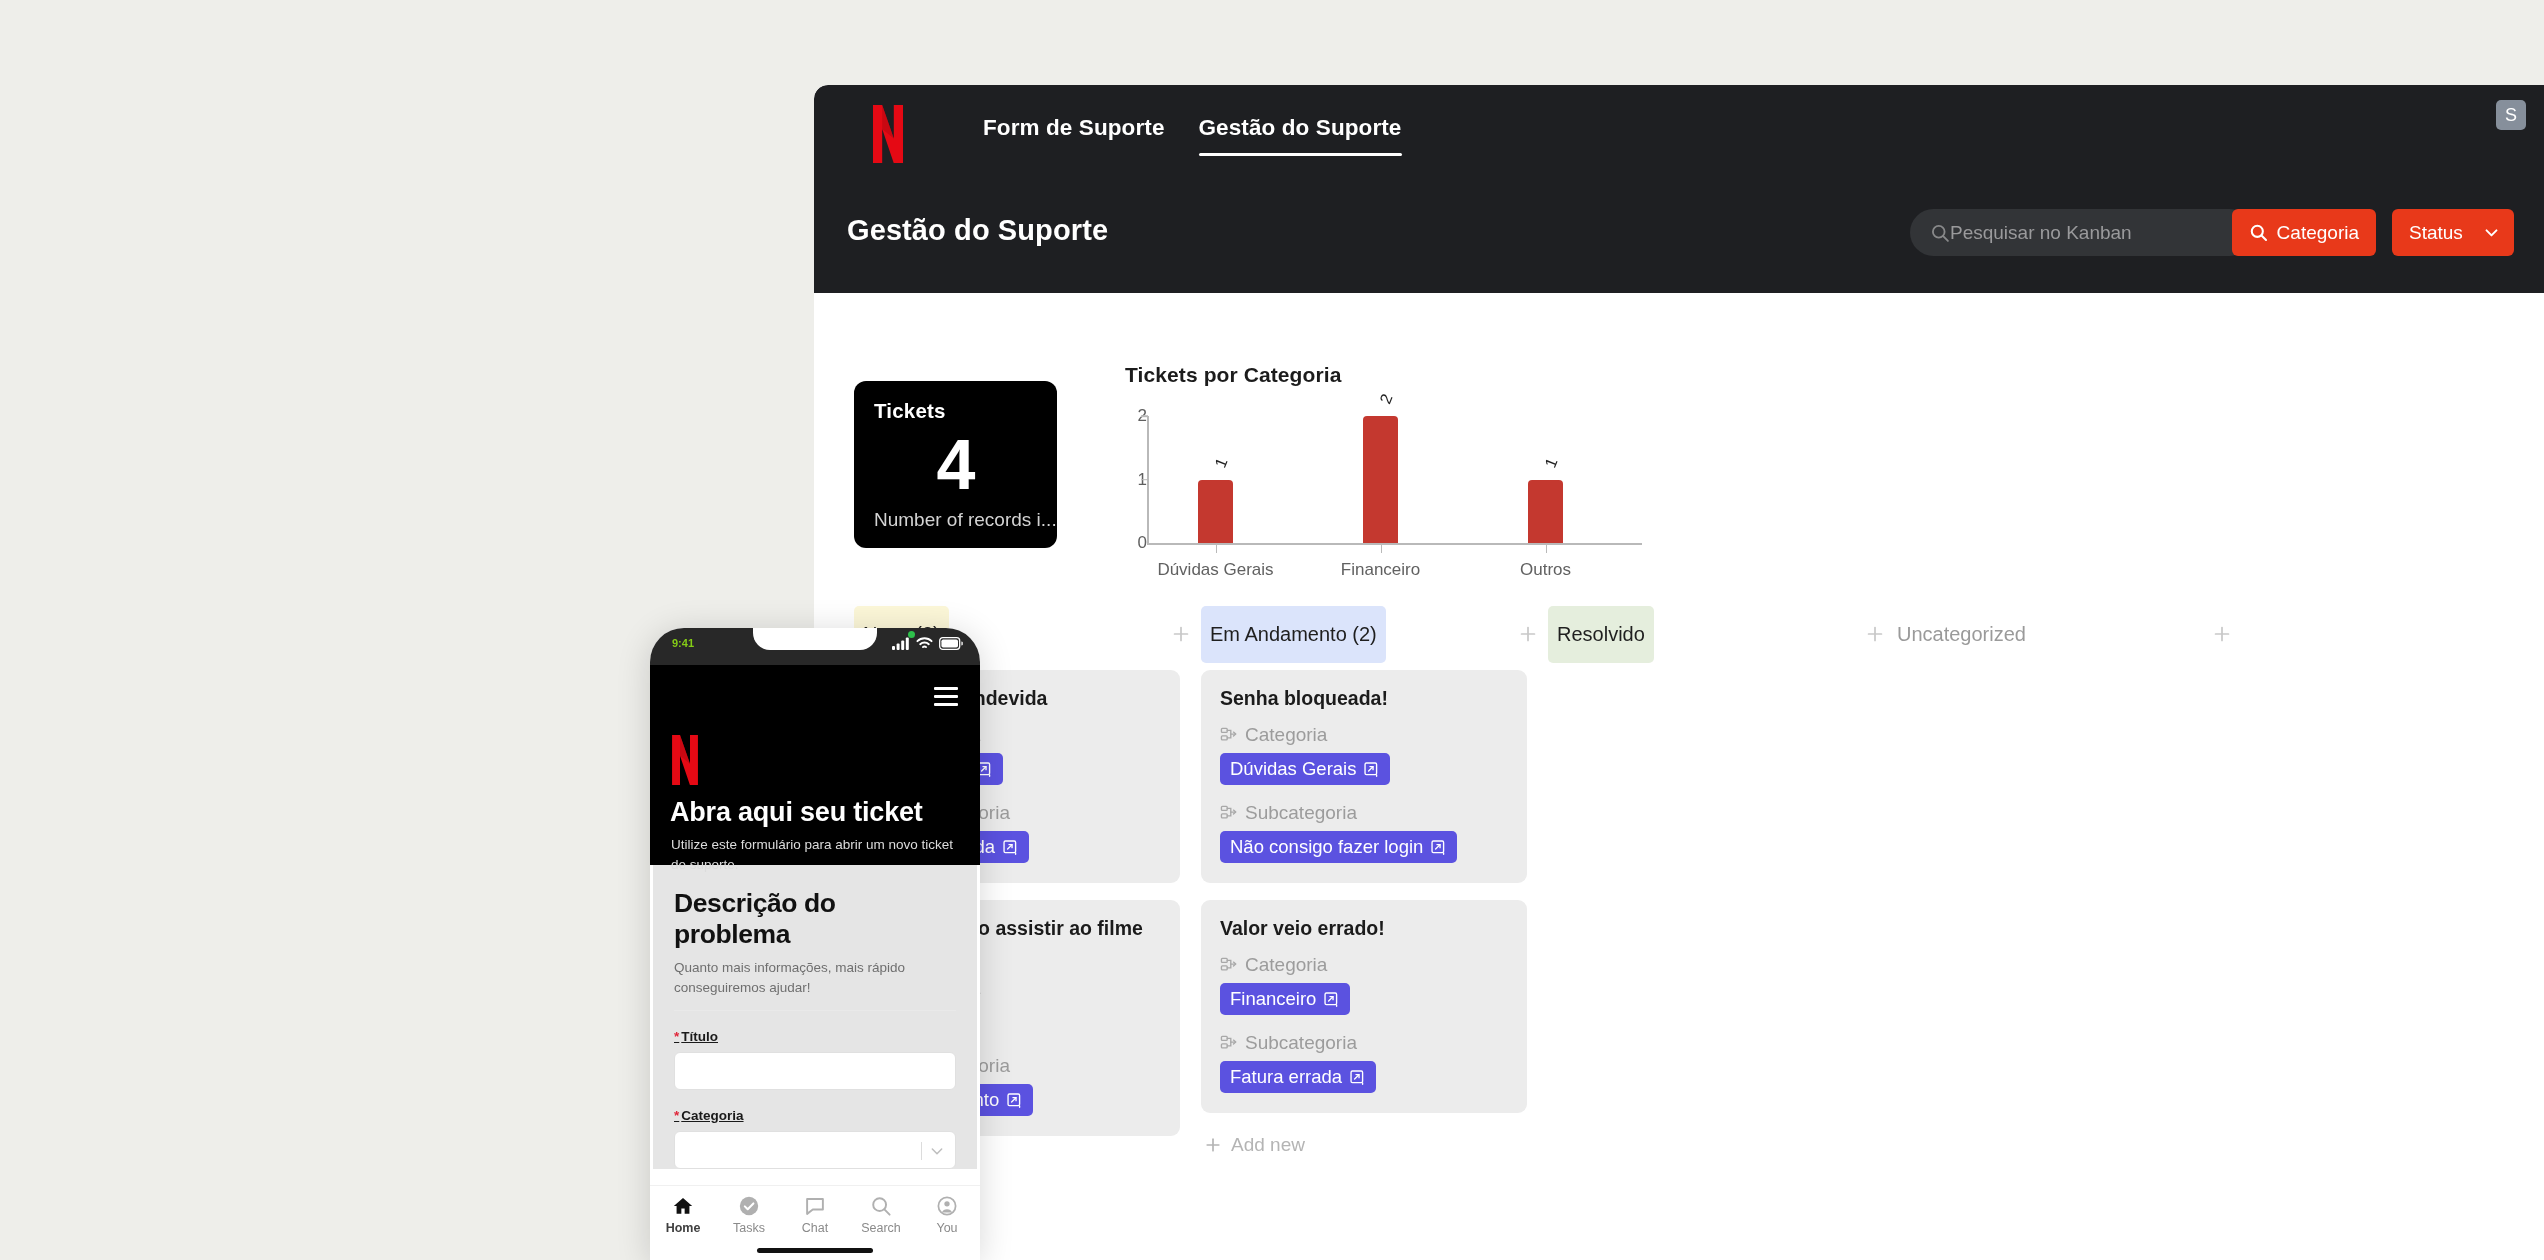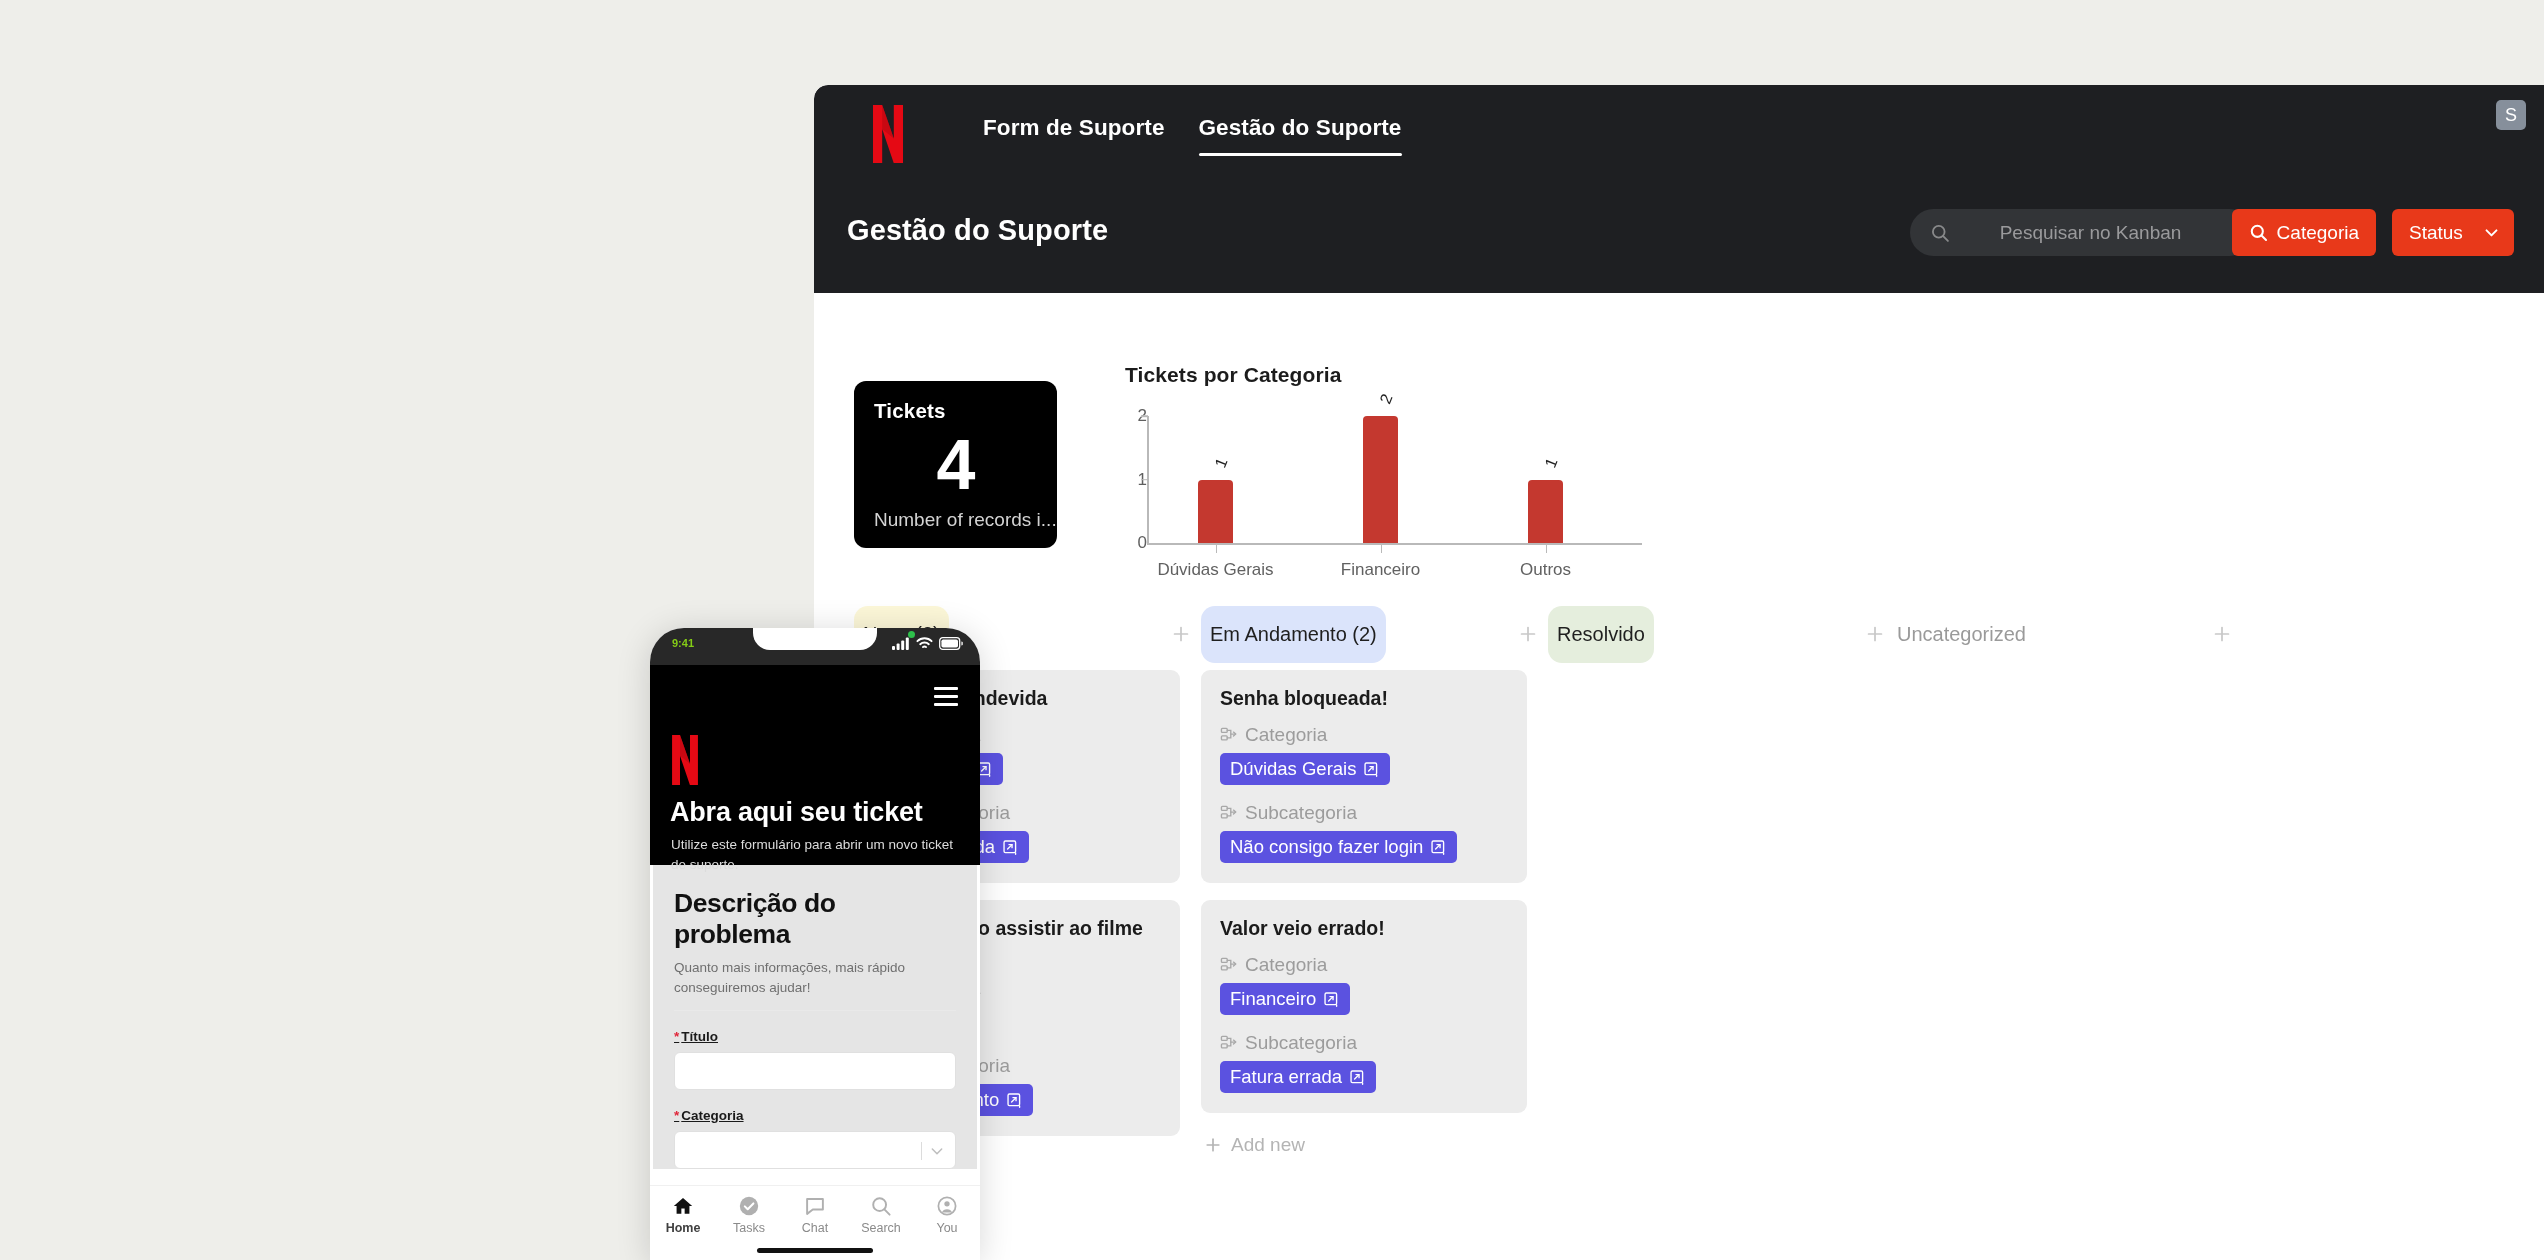--- a/index.html
+++ b/index.html
@@ -128,21 +128,20 @@
     opacity: .62;
   }
   .search-box input {
     flex: 1;
     border: 0;
     background: transparent;
     outline: none;
     color: #d8d8d8;
     font-size: 19px;
     font-family: "Liberation Sans", sans-serif;
-    text-align: center;
     padding-right: 22px;
   }
   .search-box input::placeholder { color: #9a9a9c; }
 
   .btn-categoria {
     position: absolute;
     right: 168px;
     top: 26px;
     height: 47px;
     padding: 0 17px;
@@ -292,21 +291,21 @@
     width: 326px;
   }
   .kb-head {
     position: relative;
     height: 40px;
     display: flex;
     align-items: center;
   }
   .kb-pill {
     font-size: 20px;
-    border-radius: 14px;
+    border-radius: 5px;
     padding: 17px 9px;
     white-space: nowrap;
     color: #1f1f1f;
     cursor: pointer;
   }
   .kb-pill.plain { color:#9a9a9a; padding-left: 2px; background: transparent; }
   .kb-plus {
     position: absolute;
     right: -12px;
     top: 9px;

